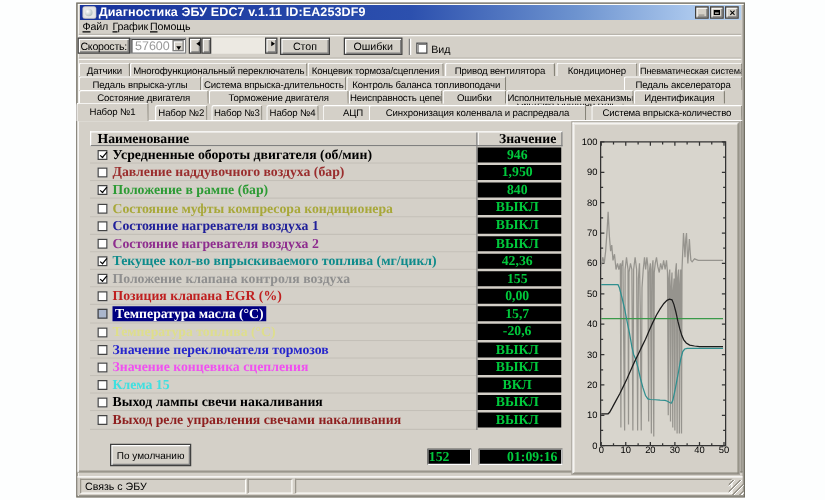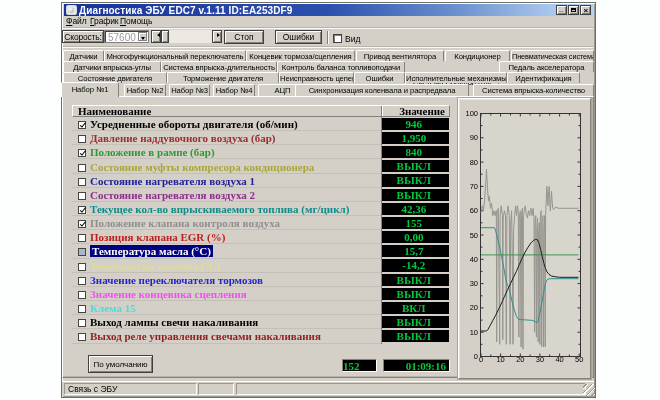--- a/index.html
+++ b/index.html
@@ -109,21 +109,21 @@
 <div class="btn raised" style="left:275px;top:29.5px;width:47px;height:14px;line-height:12px;font-size:8.5px">Ошибки</div>
 <div id="sep"></div>
 <div id="vid"></div>
 <span id="vidlab">Вид</span>
 <div class="tab" style="left:63px;top:50px;width:41px;height:11px">Датчики</div>
 <div class="tab" style="left:104px;top:50px;width:142px;height:11px">Многофункциональный переключатель</div>
 <div class="tab" style="left:246px;top:50px;width:109px;height:11px">Концевик тормоза/сцепления</div>
 <div class="tab" style="left:356px;top:50px;width:88px;height:11px">Привод вентилятора</div>
 <div class="tab" style="left:445px;top:50px;width:65px;height:11px">Кондиционер</div>
 <div class="tab" style="left:511px;top:50px;width:83px;height:11px"><span style="font-size:7.3px;position:static">Пневматическая система</span></div>
-<div class="tab" style="left:63px;top:61px;width:98px;height:11px">Датчики впрыска-углы</div>
+<div class="tab" style="left:63px;top:61px;width:98px;height:11px">Педаль впрыска-углы</div>
 <div class="tab" style="left:161px;top:61px;width:116px;height:11px">Система впрыска-длительность</div>
 <div class="tab" style="left:277px;top:61px;width:128px;height:11px">Контроль баланса топливоподачи</div>
 <div class="tab" style="left:405px;top:76px;width:94px;height:11px">Система Common Rail</div>
 <div class="tab" style="left:499px;top:61px;width:95px;height:11px">Педаль акселератора</div>
 <div class="tab" style="left:63px;top:72px;width:104px;height:11px">Состояние двигателя</div>
 <div class="tab" style="left:167px;top:72px;width:112px;height:11px">Торможение двигателя</div>
 <div class="tab" style="left:279px;top:72px;width:75px;height:11px">Неисправность цепей</div>
 <div class="tab" style="left:354px;top:72px;width:51px;height:11px">Ошибки</div>
 <div class="tab" style="left:405px;top:72px;width:102px;height:11px">Исполнительные механизмы</div>
 <div class="tab" style="left:507px;top:72px;width:73px;height:11px">Идентификация</div>
@@ -154,21 +154,21 @@
 <div class="valc" style="top:188.63px">ВЫКЛ</div>
 <div class="namec" style="top:202.00px"><span class="cb cbc"></span><span style="color:#0e8b8b">Текущее кол-во впрыскиваемого топлива (мг/цикл)</span></div>
 <div class="valc" style="top:202.80px">42,36</div>
 <div class="namec" style="top:216.16px"><span class="cb cbc"></span><span style="color:#8f8f8f">Положение клапана контроля воздуха</span></div>
 <div class="valc" style="top:216.96px">155</div>
 <div class="namec" style="top:230.33px"><span class="cb"></span><span style="color:#bf1f1f">Позиция клапана EGR (%)</span></div>
 <div class="valc" style="top:231.13px">0,00</div>
 <div class="namec" style="top:244.49px"><span class="cb cbs"></span><span class="sel">Температура масла (°C)</span></div>
 <div class="valc" style="top:245.29px">15,7</div>
 <div class="namec" style="top:258.66px"><span class="cb"></span><span style="color:#dede8c">Температура топлива (°C)</span></div>
-<div class="valc" style="top:259.46px">-14,2</div>
+<div class="valc" style="top:259.46px">-20,6</div>
 <div class="namec" style="top:272.83px"><span class="cb"></span><span style="color:#2525cc">Значение переключателя тормозов</span></div>
 <div class="valc" style="top:273.63px">ВЫКЛ</div>
 <div class="namec" style="top:286.99px"><span class="cb"></span><span style="color:#f050f0">Значение концевика сцепления</span></div>
 <div class="valc" style="top:287.79px">ВЫКЛ</div>
 <div class="namec" style="top:301.16px"><span class="cb"></span><span style="color:#3fe0e0">Клема 15</span></div>
 <div class="valc" style="top:301.96px">ВКЛ</div>
 <div class="namec" style="top:315.32px"><span class="cb"></span><span style="color:#000000">Выход лампы свечи накаливания</span></div>
 <div class="valc" style="top:316.12px">ВЫКЛ</div>
 <div class="namec" style="top:329.49px"><span class="cb"></span><span style="color:#8e1f1f">Выход реле управления свечами накаливания</span></div>
 <div class="valc" style="top:330.29px">ВЫКЛ</div>

